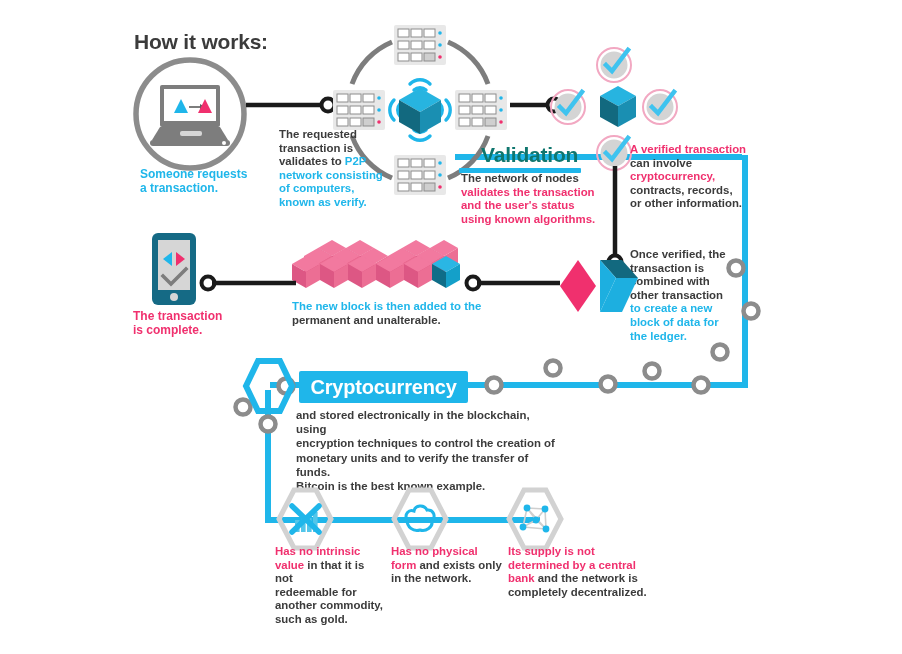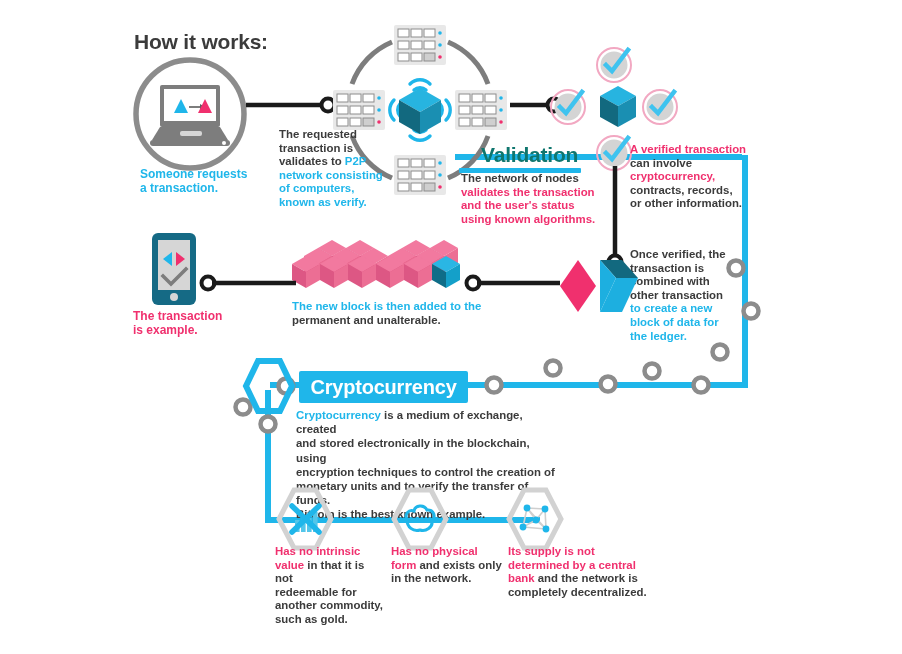--- a/index.html
+++ b/index.html
@@ -340,38 +340,37 @@
     <circle cx="24" cy="65" r="4" fill="#d6d6d6"></circle>
 
     <path d="M22,20 L22,34 L13,27 Z" fill="#1fb6ea"></path>
     <path d="M26,20 L26,34 L35,27 Z" fill="#f0306e"></path>
 
     <path d="M13,44 L21,52 L36,37" fill="none" stroke="#7d7d7d" stroke-width="3.6" stroke-linecap="square"></path>
   </svg>
 
   <div class="abs cap pinktext" style="left:133px;top:310px;width:140px;">
     <div>The transaction</div>
-    <div>is example.</div>
+    <div>is complete.</div>
   </div>
 
   <svg class="abs" style="left:200px;top:270px;width:100px;height:26px;">
     <circle cx="8" cy="13" r="6.5" fill="#ffffff" stroke="#1a1a1a" stroke-width="4"></circle>
     <line x1="12" y1="13" x2="96" y2="13" stroke="#1a1a1a" stroke-width="4.5"></line>
   </svg>
 
   <svg class="abs" style="left:236px;top:358px;width:66px;height:62px;" viewBox="0 0 66 62">
     <path d="M22,3 L44,3 L56,28 L44,53 L22,53 L10,28 Z" fill="none" stroke="#1fb6ea" stroke-width="6"></path>
   </svg>
 
   <div class="abs cryptobar" style="left:299px;top:371px;width:169px;">
     <span>Cryptocurrency</span>
   </div>
 
   <div class="abs para" style="left:296px;top:408px;width:260px;line-height:14.2px;">
-    <div><span class="cy">Cryptocurrency</span><span> is a medium of exchange, created</span></div>
     <div>and stored electronically in the blockchain, using</div>
     <div>encryption techniques to control the creation of</div>
     <div>monetary units and to verify the transfer of funds.</div>
     <div>Bitcoin is the best known example.</div>
   </div>
 
   <svg class="abs" style="left:273px;top:487px;width:64px;height:64px;" viewBox="0 0 64 64">
     <path d="M21,3 L43,3 L58,32 L43,61 L21,61 L6,32 Z" fill="none" stroke="#d2d2d2" stroke-width="5"></path>
 
     <rect x="22" y="33" width="4.6" height="12" fill="#53c6ea"></rect>

